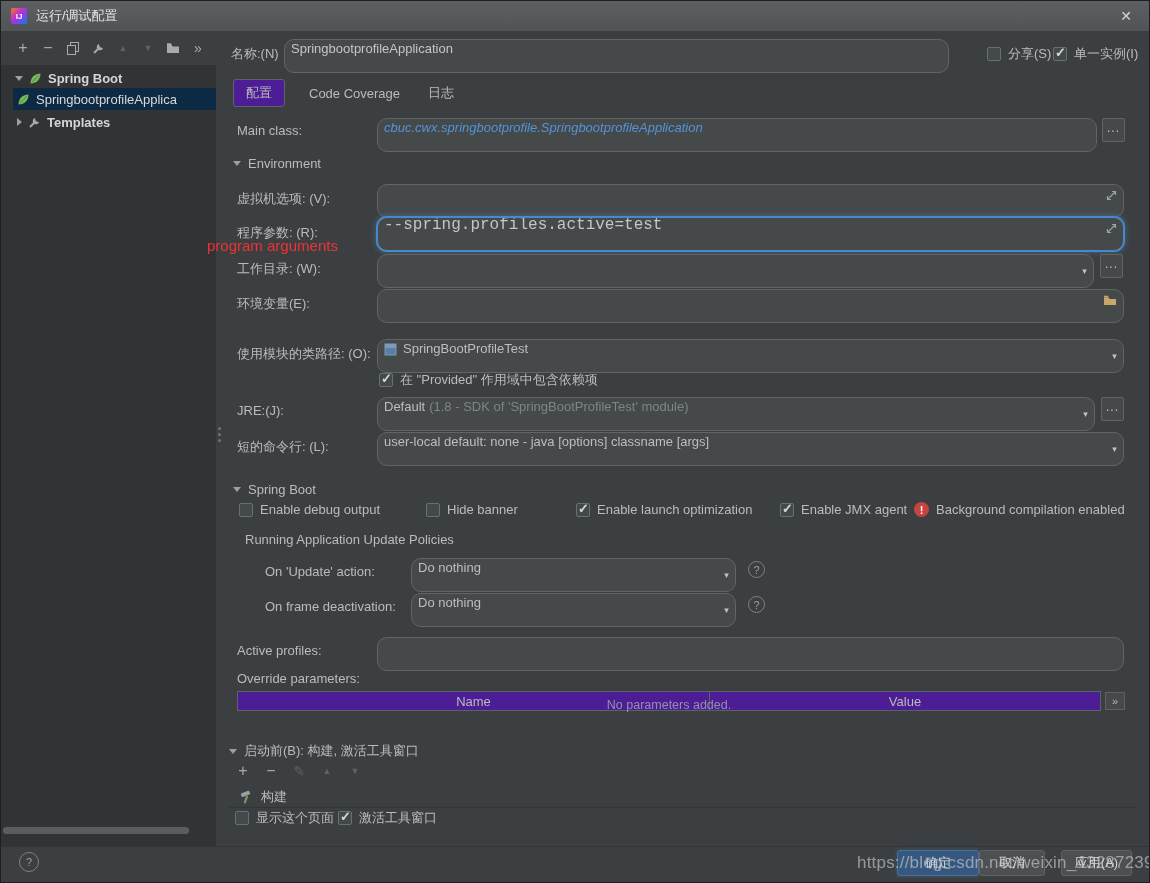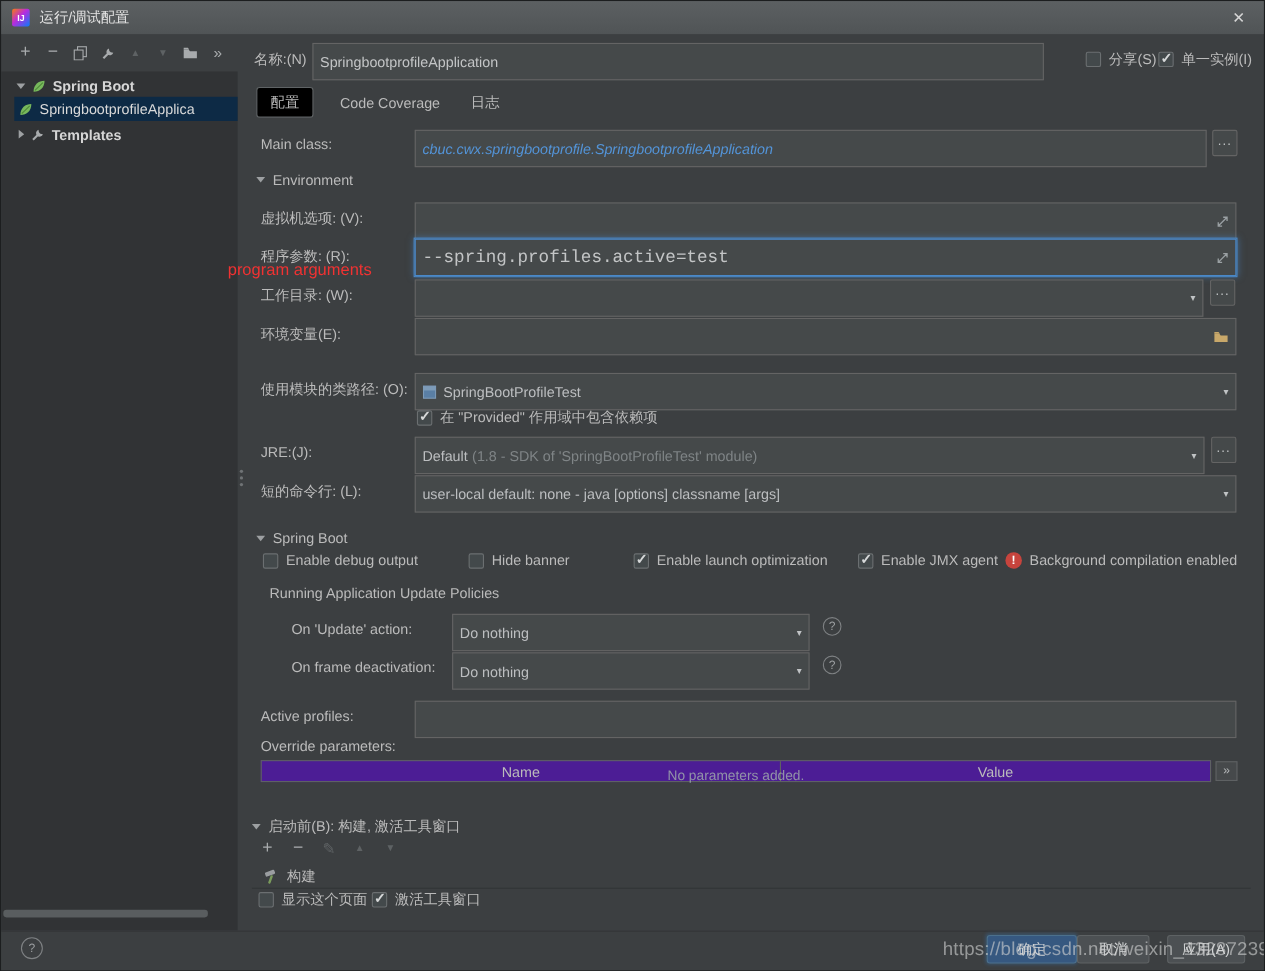--- a/index.html
+++ b/index.html
@@ -21,21 +21,21 @@
 
   
   .tbar { position:absolute; left:14px; top:30px; height:34px; display:flex; align-items:center; gap:9px; }
   .tb-icon { width:16px; height:16px; display:flex; align-items:center; justify-content:center;
              color:#a8abad; font-size:14px; }
   .tb-icon.disabled { color:#5e6264; }
 
   .lbl { position:absolute; white-space:nowrap; color:#bbbbbb; }
 
   .field { position:absolute; height:24px; background:#45494a; border:1px solid #646464;
-           border-radius:0; display:flex; align-items:center; padding:16px 6px; overflow:hidden; }
+           border-radius:10px; display:flex; align-items:flex-end; padding:16px 6px; overflow:hidden; }
   .field input { background:transparent; border:none; outline:none; color:#c3c5c6;
                  font:inherit; width:100%; padding:0; }
   .field input.classlink { color:#5394d8; }
   .field.focused { border-color:#4a88c7; box-shadow:0 0 0 1px #4a88c7, 0 0 6px 1px rgba(74,136,199,.55); }
   .mono { font-family:Liberation Mono, monospace; font-size:16px; }
   .combo { padding-right:0; }
   .combo .val { flex:1; white-space:nowrap; overflow:hidden; color:#bcbec0; }
   .combo .hint { color:#7f8486; margin-left:4px; white-space:nowrap; }
   .arrow-btn { width:18px; align-self:stretch; margin-left:6px; flex:0 0 18px;
                display:flex; align-items:center; justify-content:center;
@@ -66,21 +66,21 @@
   .trow { position:absolute; display:flex; align-items:center; gap:6px; white-space:nowrap; }
   .trow.sel { background:#0d2a45; left:12px; right:0; padding-left:4px; height:22px; }
   .tree-bold { font-weight:bold; color:#d6d6d6; }
   .hscroll { position:absolute; left:2px; top:762px; width:186px; height:7px; background:#595d5f; border-radius:3px; }
   .grip { position:absolute; left:217px; top:426px; width:3px; height:3px; background:#6f7375; border-radius:50%;
           box-shadow:0 6px 0 #6f7375, 0 12px 0 #6f7375; }
 
   
   .tabs { position:absolute; left:232px; top:78px; display:flex; align-items:center; gap:20px; height:28px; }
   .tab { padding:5px 4px; color:#bbbbbb; }
-  .tab.selected { background:#000000; border:1px solid #5f6365; border-radius:3px; padding:4px 12px; }
+  .tab.selected { background:#4c1d95; border:1px solid #5f6365; border-radius:3px; padding:4px 12px; }
 
   
   .table-h { position:absolute; left:236px; top:690px; width:864px; height:20px; background:#4c1d95;
              border:1px solid #5e6163; display:flex; z-index:1; }
   .th { display:flex; align-items:center; justify-content:center; color:#bbbbbb; height:100%; }
   .th.c1 { width:472px; border-right:1px solid #5e6163; }
   .th.c2 { flex:1; }
   .empty-params { position:absolute; left:236px; top:697px; width:864px; text-align:center;
                   color:rgba(158,167,172,.85); font-size:12.5px; z-index:2; }
   .table-more { position:absolute; left:1104px; top:691px; width:20px; height:18px; background:#46494b;

